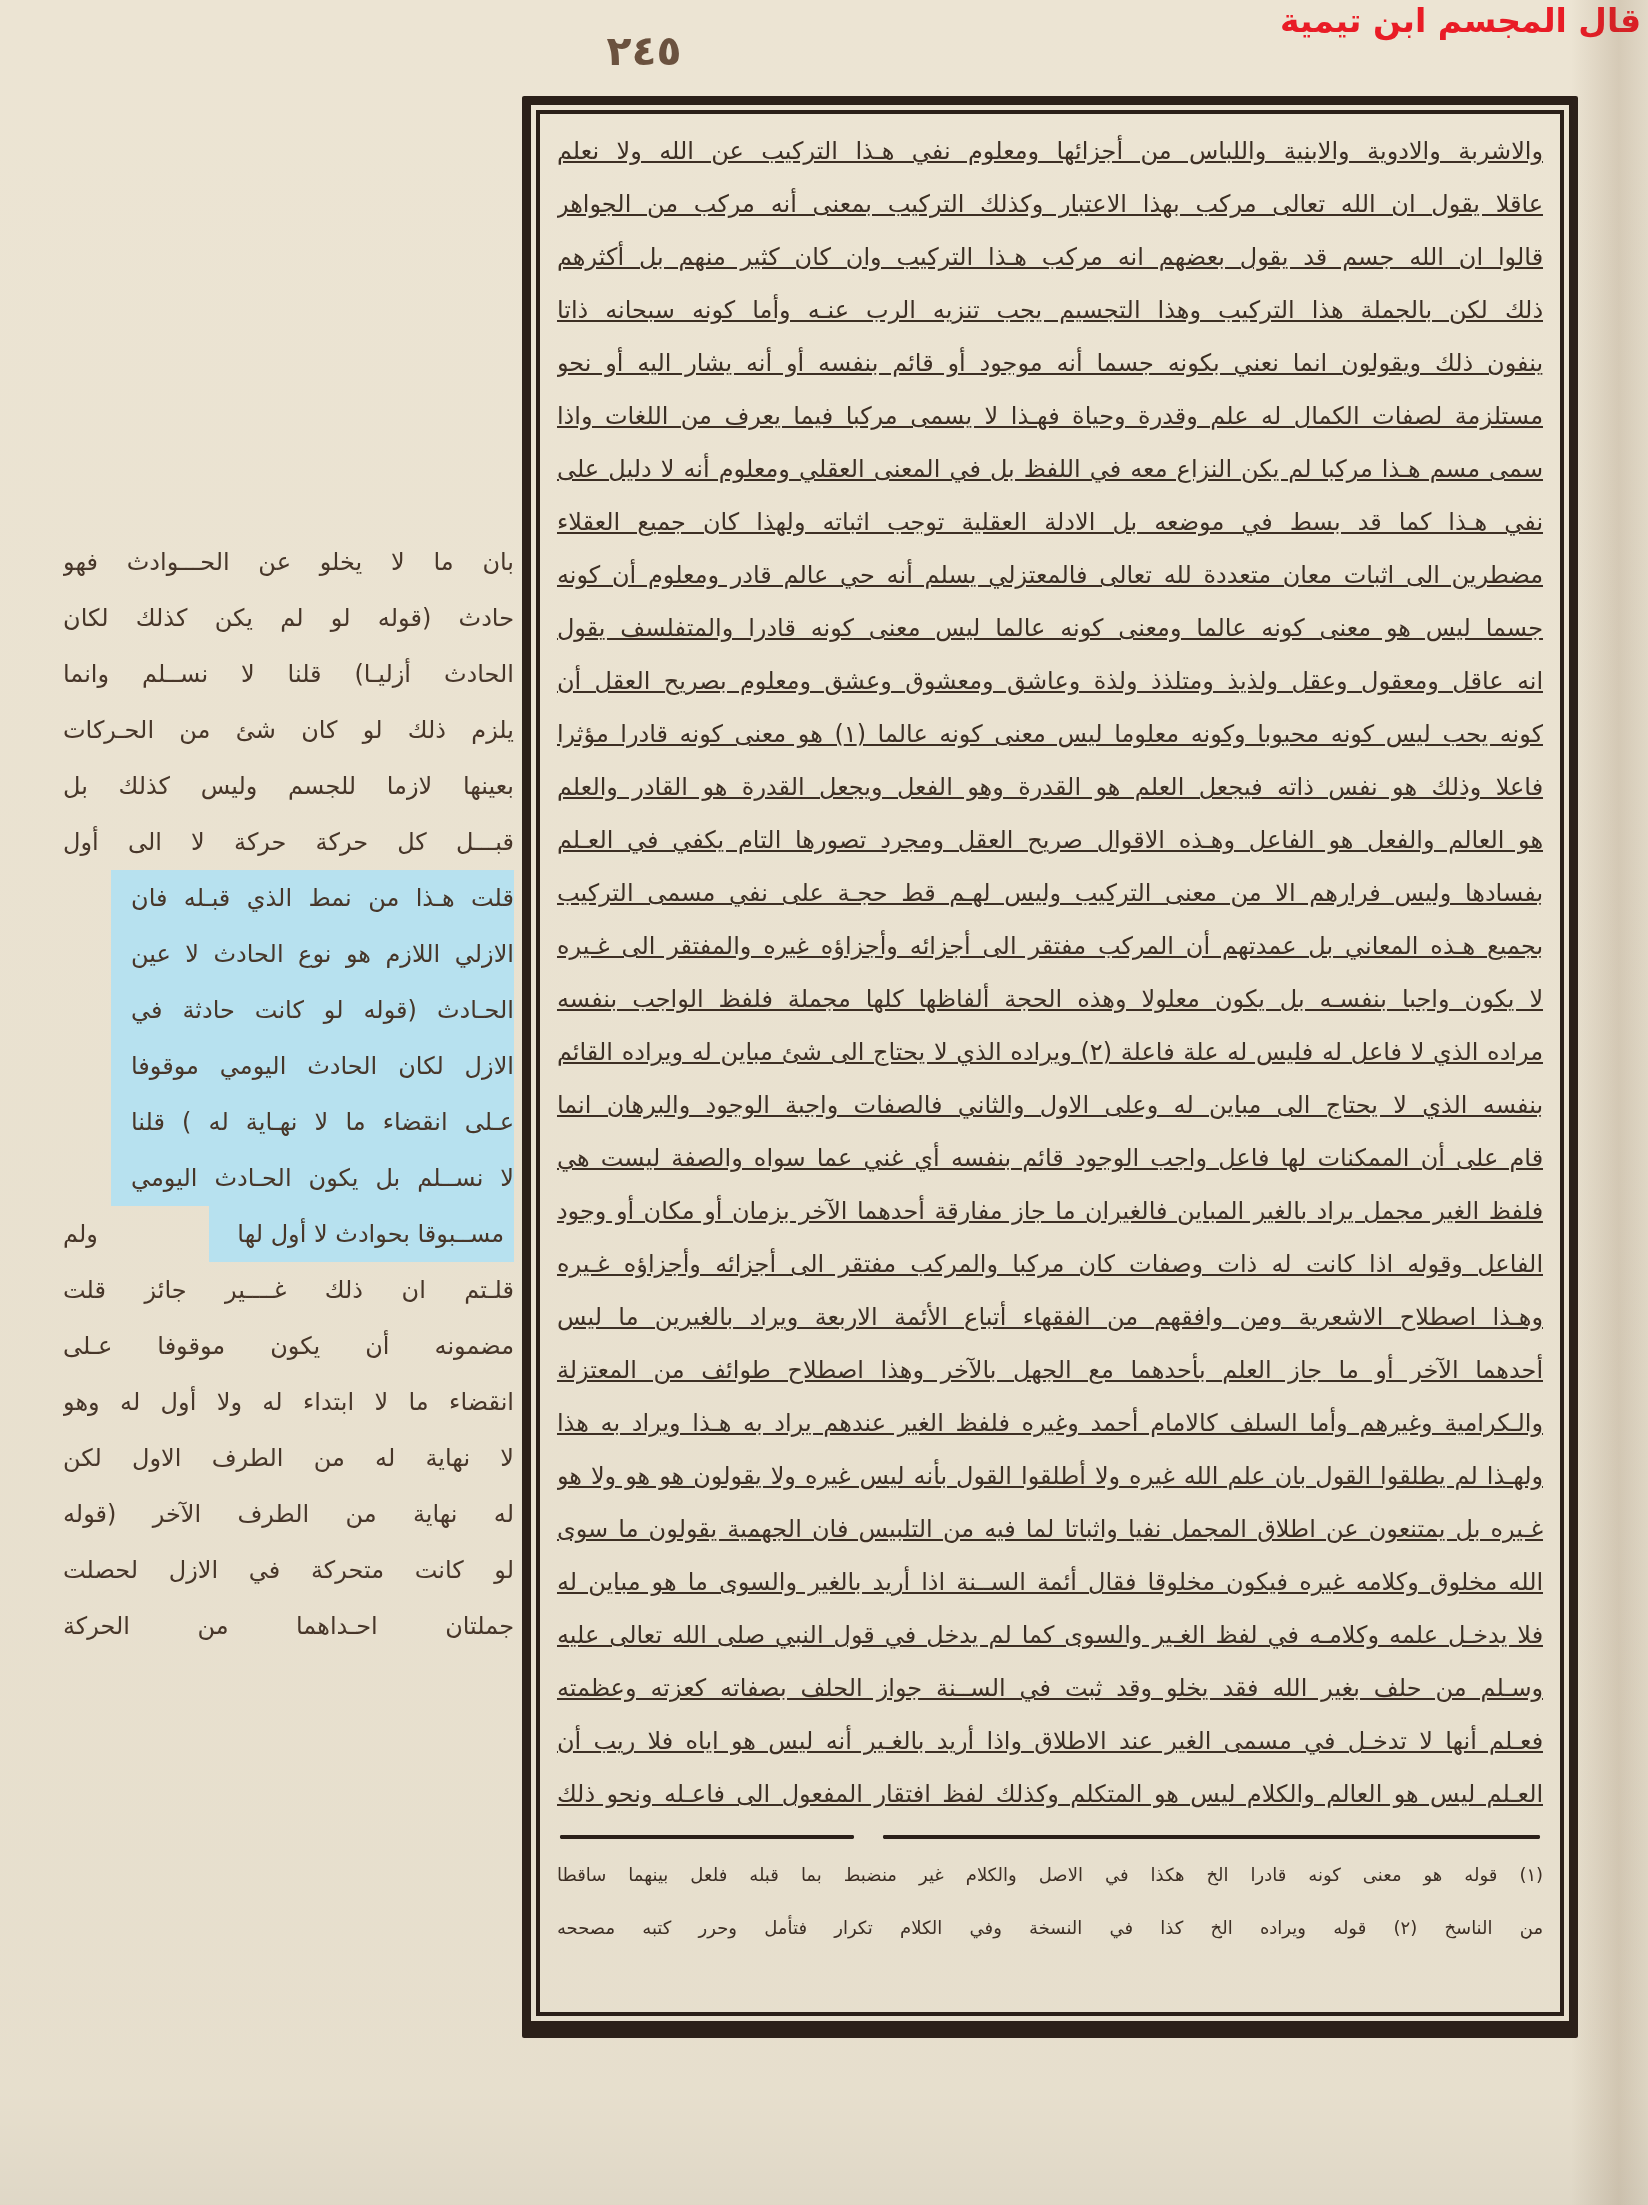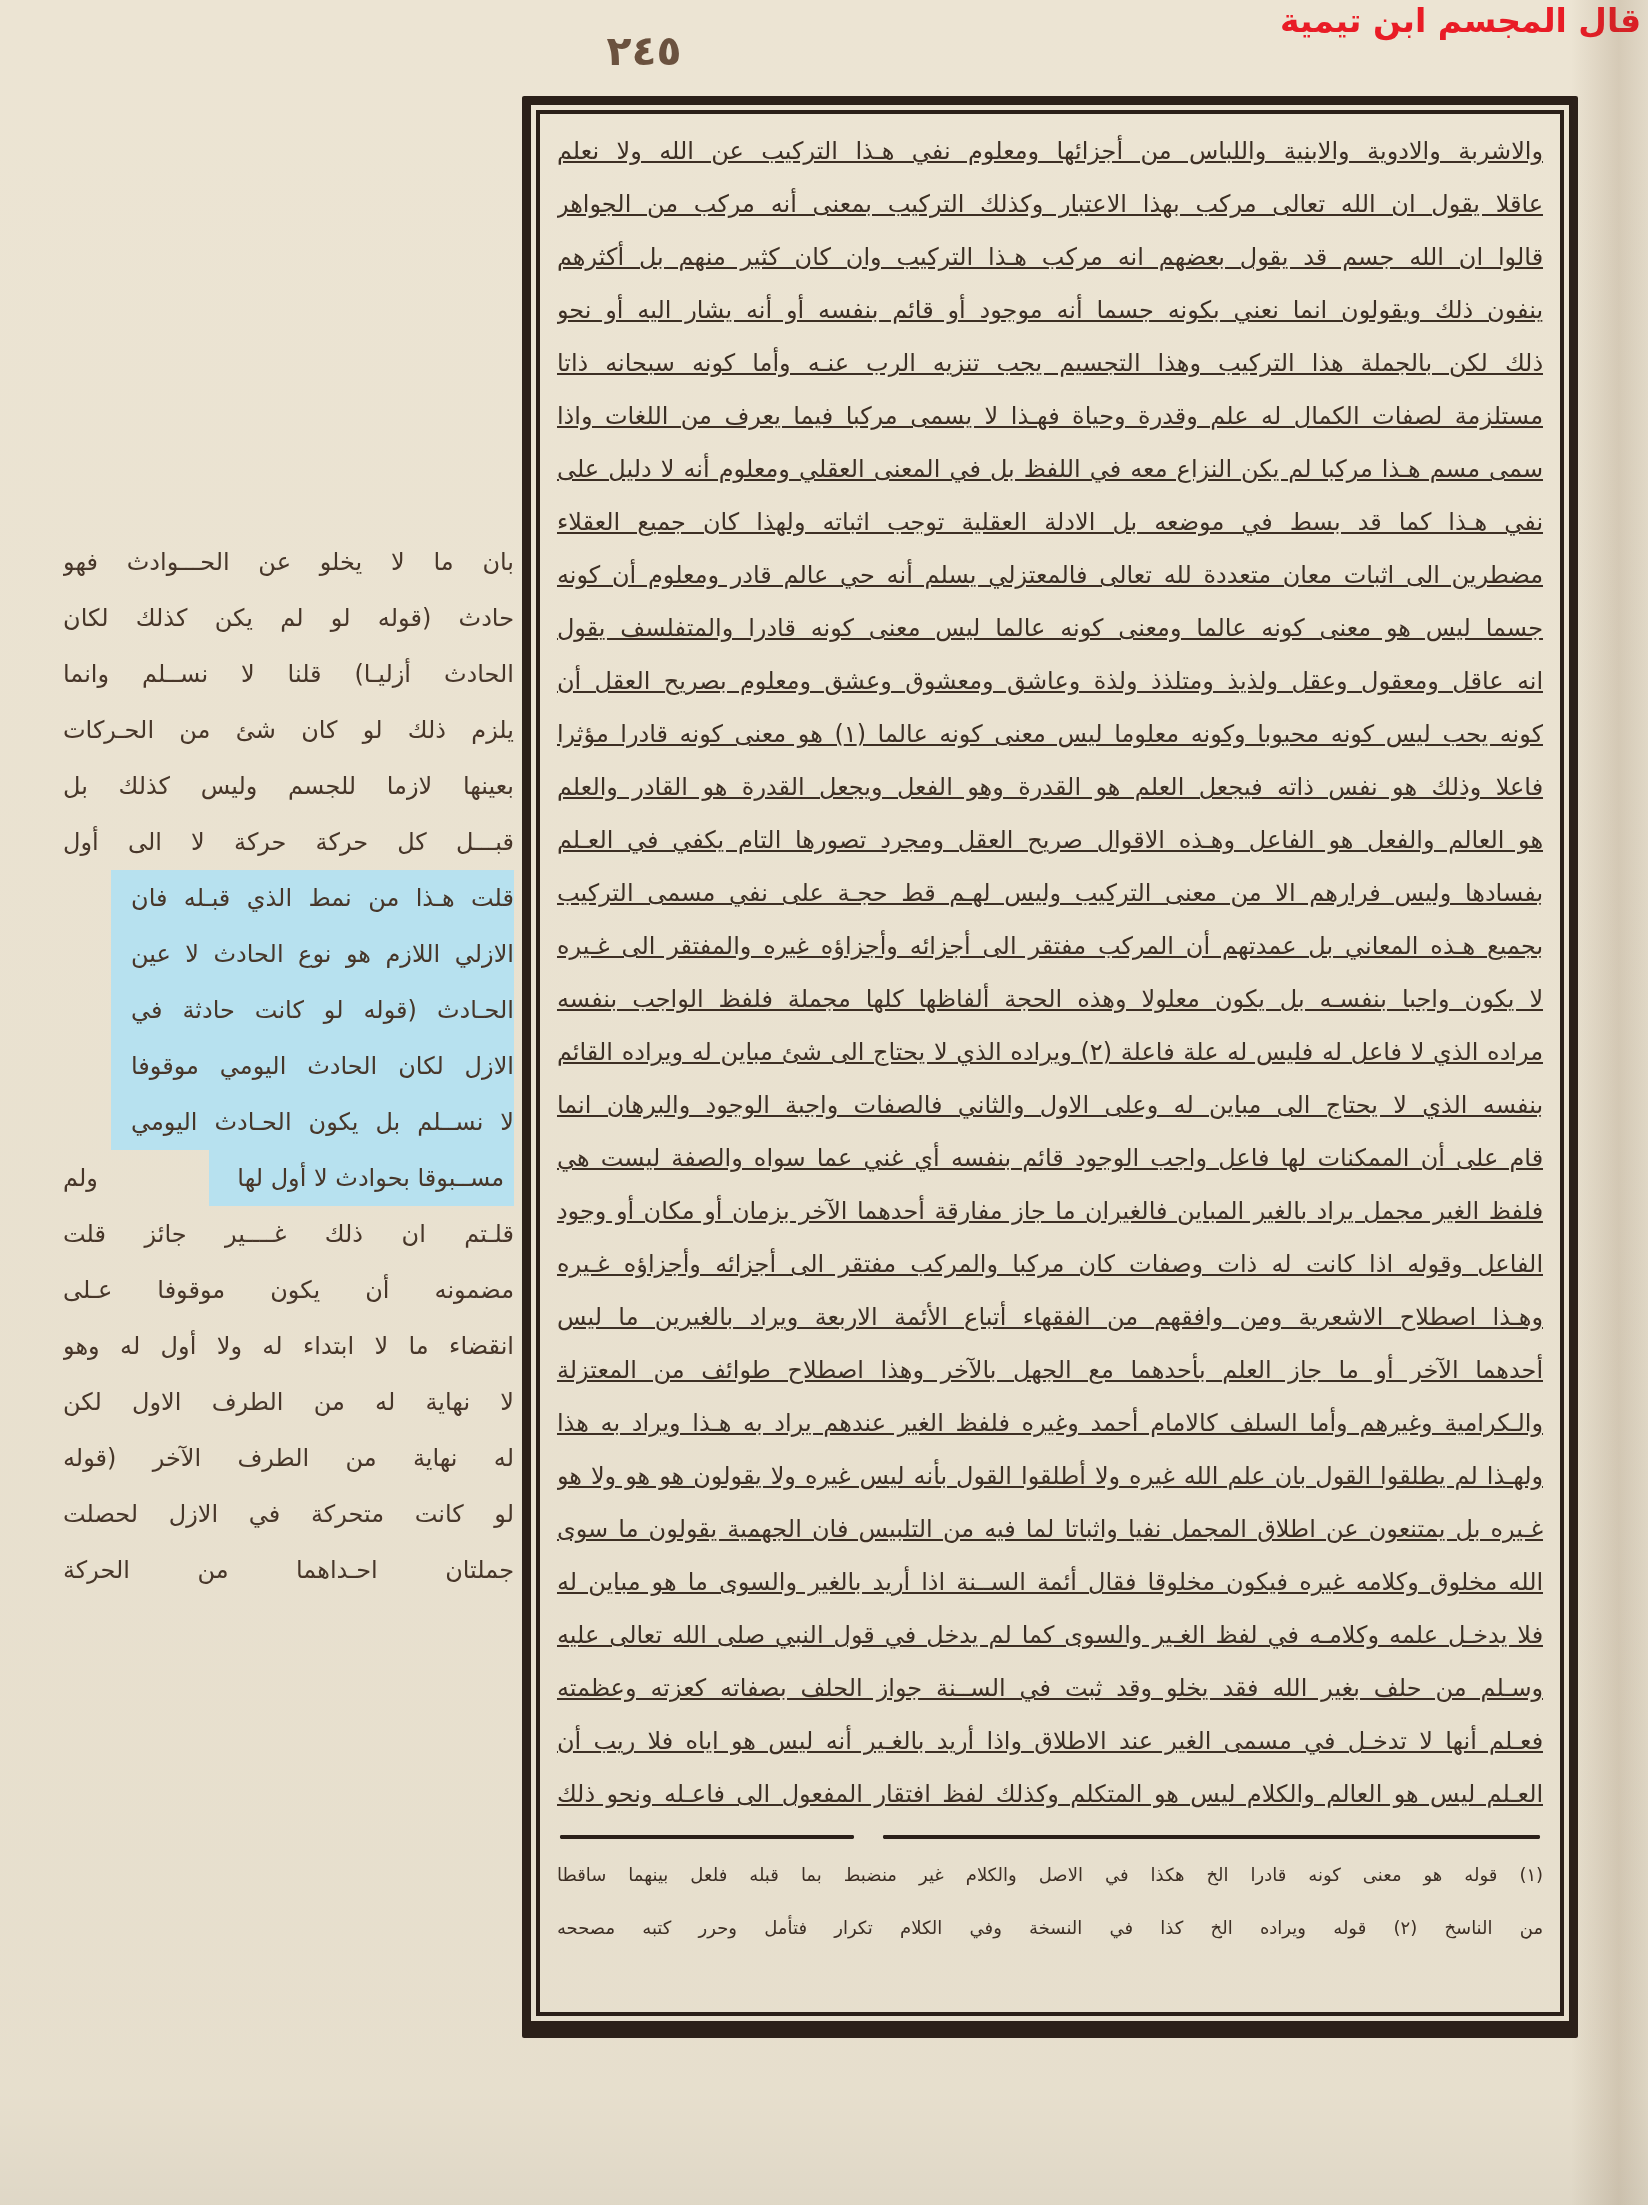--- a/index.html
+++ b/index.html
@@ -85,20 +85,21 @@
         <div class="gl">يلزم ذلك لو كان شئ من الحـركات</div>
         <div class="gl">بعينها لازما للجسم وليس كذلك بل</div>
         <div class="gl">قبـــل كل حركة حركة لا الى أول</div>
       </div>
     <div>
 
     <div class="gl hl">قلت هـذا من نمط الذي قبـله فان</div>
         <div class="gl hl">الازلي اللازم هو نوع الحادث لا عين</div>
         <div class="gl hl">الحـادث (قوله لو كانت حادثة في</div>
         <div class="gl hl">الازل لكان الحادث اليومي موقوفا</div>
+        <div class="gl hl">عـلى انقضاء ما لا نهـاية له ) قلنا</div>
         <div class="gl hl">لا نســلم بل يكون الحـادث اليومي</div>
       </div>
     <div class="gl split">
       <span class="hl-span">مســبوقا بحوادث لا أول لها</span>
       <span>ولم</span>
     </div>
     <div>
 
     <div class="gl">قلـتم ان ذلك غــــير جائز قلت</div>
         <div class="gl">مضمونه أن يكون موقوفا عـلى</div>
@@ -110,22 +111,22 @@
       </div>
   </div>
 
   <div class="frame-outer">
     <div class="frame-inner">
       <div class="main-text">
 
       <div class="mline">والاشربة والادوية والابنية واللباس من أجزائها ومعلوم نفي هـذا التركيب عن الله ولا نعلم</div>
           <div class="mline">عاقلا يقول ان الله تعالى مركب بهذا الاعتبار وكذلك التركيب بمعنى أنه مركب من الجواهر</div>
           <div class="mline">قالوا ان الله جسم قد يقول بعضهم انه مركب هـذا التركيب وان كان كثير منهم بل أكثرهم</div>
+          <div class="mline">ذلك لكن بالجملة هذا التركيب وهذا التجسيم يجب تنزيه الرب عنـه وأما كونه سبحانه ذاتا</div>
           <div class="mline">ينفون ذلك ويقولون انما نعني بكونه جسما أنه موجود أو قائم بنفسه أو أنه يشار اليه أو نحو</div>
-          <div class="mline">ذلك لكن بالجملة هذا التركيب وهذا التجسيم يجب تنزيه الرب عنـه وأما كونه سبحانه ذاتا</div>
           <div class="mline">مستلزمة لصفات الكمال له علم وقدرة وحياة فهـذا لا يسمى مركبا فيما يعرف من اللغات واذا</div>
           <div class="mline">سمى مسم هـذا مركبا لم يكن النزاع معه في اللفظ بل في المعنى العقلي ومعلوم أنه لا دليل على</div>
           <div class="mline">نفي هـذا كما قد بسط في موضعه بل الادلة العقلية توجب اثباته ولهذا كان جميع العقلاء</div>
           <div class="mline">مضطرين الى اثبات معان متعددة لله تعالى فالمعتزلي يسلم أنه حي عالم قادر ومعلوم أن كونه</div>
           <div class="mline">جسما ليس هو معنى كونه عالما ومعنى كونه عالما ليس معنى كونه قادرا والمتفلسف يقول</div>
           <div class="mline">انه عاقل ومعقول وعقل ولذيذ ومتلذذ ولذة وعاشق ومعشوق وعشق ومعلوم بصريح العقل أن</div>
           <div class="mline">كونه يحب ليس كونه محبوبا وكونه معلوما ليس معنى كونه عالما (١) هو معنى كونه قادرا مؤثرا</div>
           <div class="mline">فاعلا وذلك هو نفس ذاته فيجعل العلم هو القدرة وهو الفعل ويجعل القدرة هو القادر والعلم</div>
           <div class="mline">هو العالم والفعل هو الفاعل وهـذه الاقوال صريح العقل ومجرد تصورها التام يكفي في العـلم</div>
           <div class="mline">بفسادها وليس فرارهم الا من معنى التركيب وليس لهـم قط حجـة على نفي مسمى التركيب</div>

